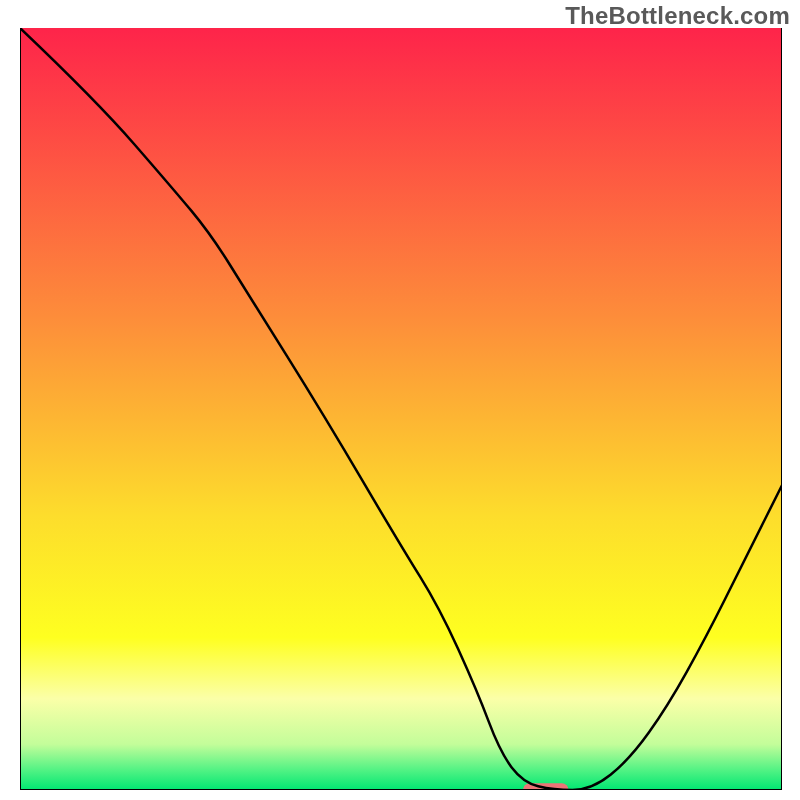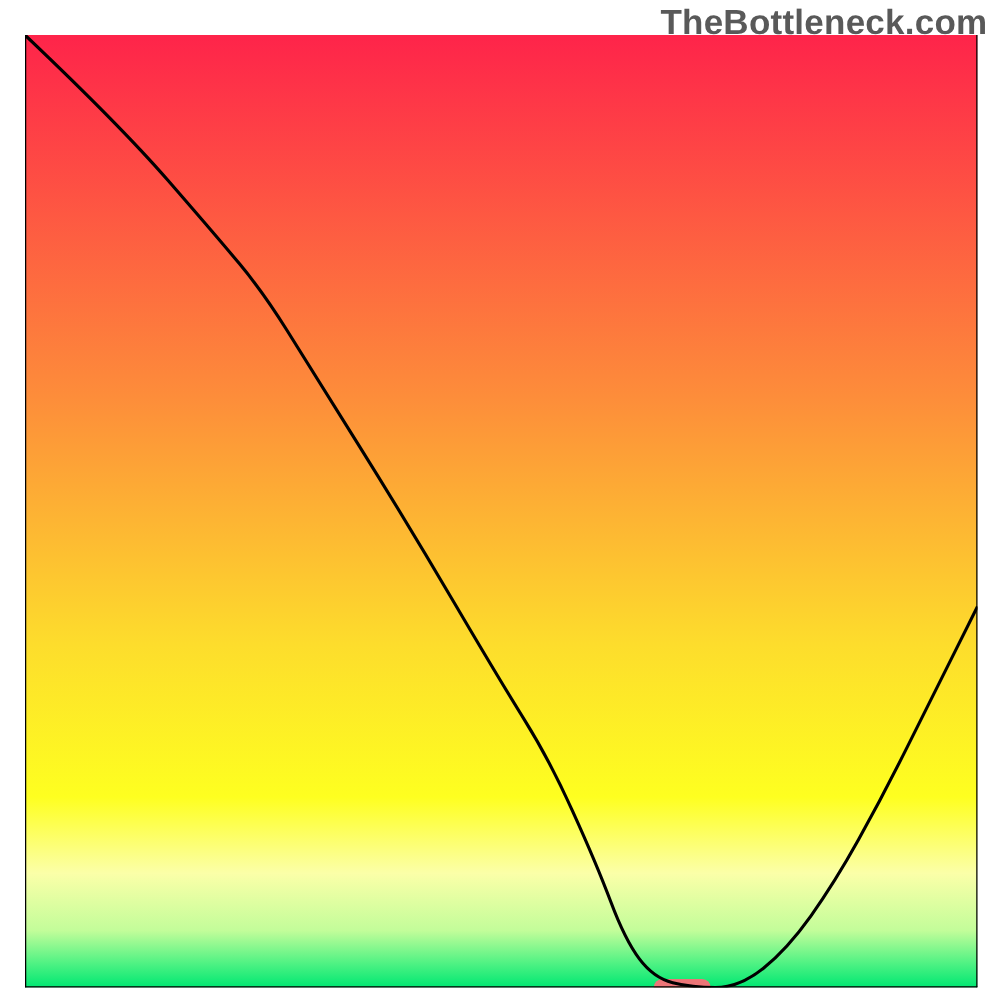--- a/index.html
+++ b/index.html
@@ -13,21 +13,21 @@
   .stage {
     position: relative;
     width: 800px;
     height: 800px;
   }
   .watermark {
     position: absolute;
     top: 2px;
     right: 10px;
     font-family: Arial, Helvetica, sans-serif;
-    font-size: 28px;
+    font-size: 24px;
     font-weight: 600;
     color: #595959;
     letter-spacing: 0.2px;
   }
   .plot {
     position: absolute;
     left: 20px;
     top: 28px;
     width: 762px;
     height: 762px;

